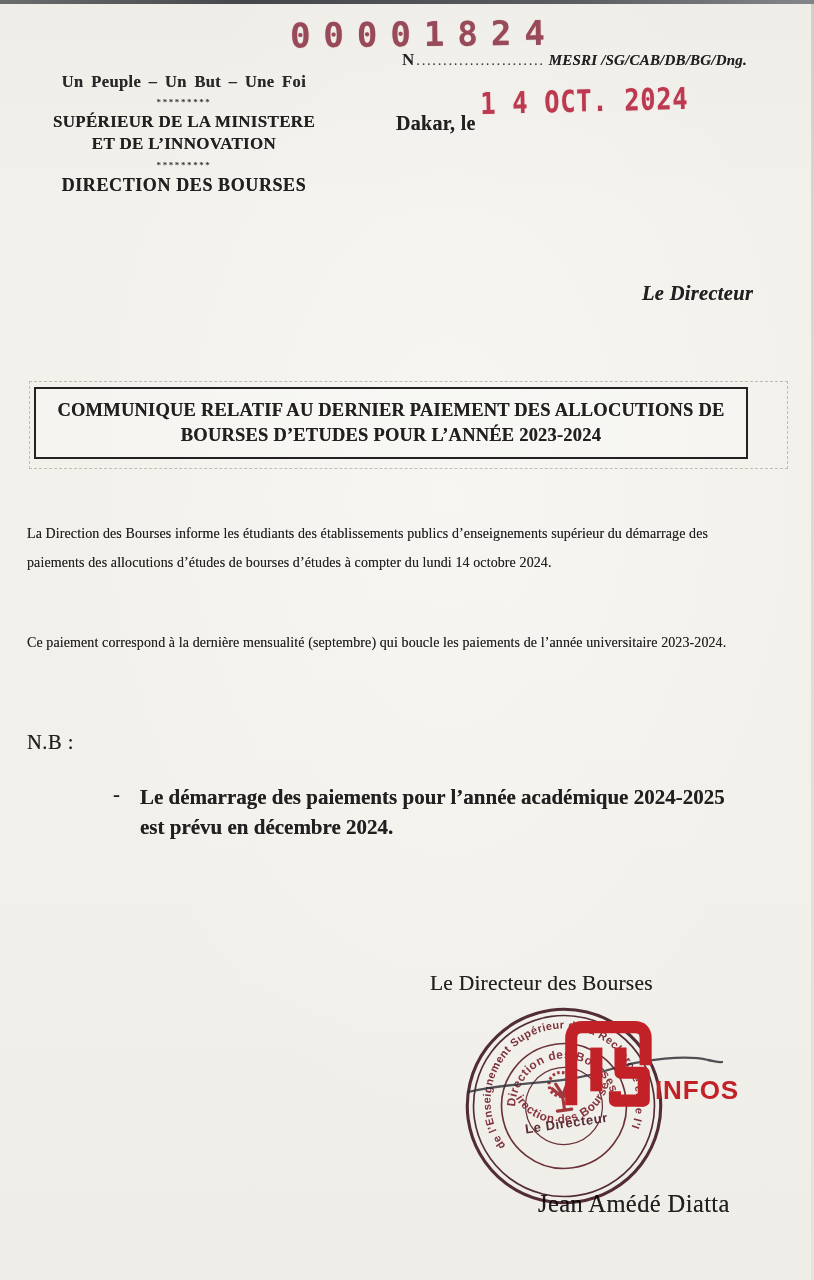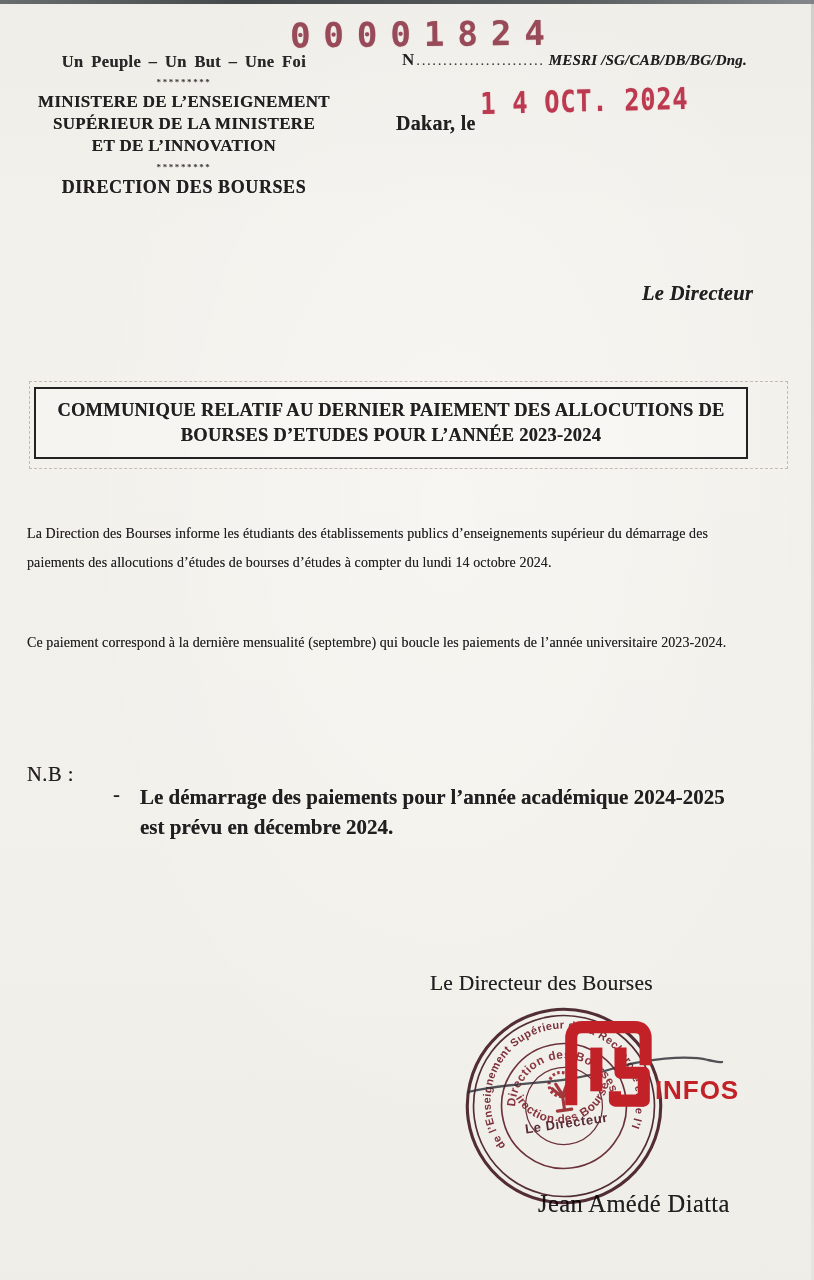--- a/index.html
+++ b/index.html
@@ -11,21 +11,21 @@
     font-family:"Liberation Serif","DejaVu Serif",serif;
     color:#211f20;
   }
   .abs{position:absolute;}
   .scan-top{left:0;top:0;width:814px;height:4px;background:linear-gradient(90deg,#6a6d6e,#45484a 30%,#5a5d5f 70%,#83868a);}
   .scan-right{right:0;top:0;width:3px;height:1280px;background:linear-gradient(180deg,rgba(120,118,112,.25),rgba(120,118,112,.08));}
 
   
   .letterhead{left:16px;top:40px;width:336px;text-align:center;}
   .republic{font-size:19px;font-weight:bold;letter-spacing:.8px;word-spacing:5px;text-shadow:0 0 .6px rgba(20,18,18,.7);}
-  .motto{margin-top:12px;font-size:16.5px;font-weight:bold;letter-spacing:.4px;word-spacing:3px;color:#2a2728;text-shadow:0 0 .4px rgba(20,18,18,.55);}
+  .motto{margin-top:32px;font-size:16.5px;font-weight:bold;letter-spacing:.4px;word-spacing:3px;color:#2a2728;text-shadow:0 0 .4px rgba(20,18,18,.55);}
   .sep{margin-top:6px;font-size:9px;font-weight:bold;letter-spacing:1.6px;line-height:9px;color:#3a3637;}
   .ministry{margin-top:4px;font-size:17px;font-weight:bold;line-height:22px;letter-spacing:.3px;text-shadow:0 0 .6px rgba(20,18,18,.65);}
   .direction{margin-top:5px;font-size:18px;font-weight:bold;letter-spacing:.6px;text-shadow:0 0 .6px rgba(20,18,18,.7);}
 
   
   .stamp-number{
     left:290px;top:14px;
     font-family:"DejaVu Sans Mono",monospace;font-weight:bold;
     font-size:34px;letter-spacing:13px;color:#8d3446;
     transform:rotate(-.6deg);opacity:.88;
@@ -55,42 +55,41 @@
     border:2px solid #242122;background:rgba(255,255,255,.25);
     padding:9px 11px;text-align:center;
     font-size:18.5px;font-weight:bold;line-height:25px;letter-spacing:.2px;
     text-shadow:0 0 .6px rgba(20,18,18,.65);
   }
 
   
   .para{left:27px;width:742px;font-size:14px;line-height:28.5px;letter-spacing:.1px;text-shadow:0 0 .5px rgba(25,22,23,.55);}
   .p1{top:520px;}
   .p2{top:629px;}
-  .nb{left:27px;top:731px;font-size:20.5px;letter-spacing:.5px;text-shadow:0 0 .5px rgba(25,22,23,.55);margin-top:32px;}
+  .nb{left:27px;top:731px;font-size:20.5px;letter-spacing:.5px;text-shadow:0 0 .5px rgba(25,22,23,.55);}
   .nb-dash{left:113px;top:782px;font-size:21px;font-weight:bold;}
   .nb-item{left:140px;top:782px;width:592px;font-size:21px;font-weight:bold;line-height:30px;text-shadow:0 0 .6px rgba(20,18,18,.6);}
 
   
   .closing{left:430px;top:971px;font-size:21.5px;letter-spacing:.2px;text-shadow:0 0 .5px rgba(25,22,23,.55);}
   .sig-name{left:538px;top:1190px;font-size:24.5px;letter-spacing:.4px;text-shadow:0 0 .5px rgba(25,22,23,.6);z-index:0;}
   .seal{left:460px;top:1002px;width:208px;height:208px;transform:rotate(-8deg);mix-blend-mode:multiply;opacity:.95;z-index:1;}
   .pen{left:440px;top:1040px;width:300px;height:70px;z-index:2;}
   .press-logo{left:561px;top:1016px;width:186px;height:92px;z-index:3;}
 </style>
 </head>
 <body>
 
 <div class="abs scan-top"></div>
 <div class="abs scan-right"></div>
 
 <div class="abs letterhead">
   <div class="motto">Un Peuple – Un But – Une Foi</div>
   <div class="sep">*********</div>
   <div class="ministry">
-    <div>MINISTERE DE L’ENSEIGNEMENT</div>
     <div>SUPÉRIEUR DE LA MINISTERE</div>
     <div>ET DE L’INNOVATION</div>
   </div>
   <div class="sep">*********</div>
   <div class="direction">DIRECTION DES BOURSES</div>
 </div>
 
 <div class="abs stamp-number">00001824</div>
 <div class="abs ref-line">
   <span class="ref-n">N</span>

